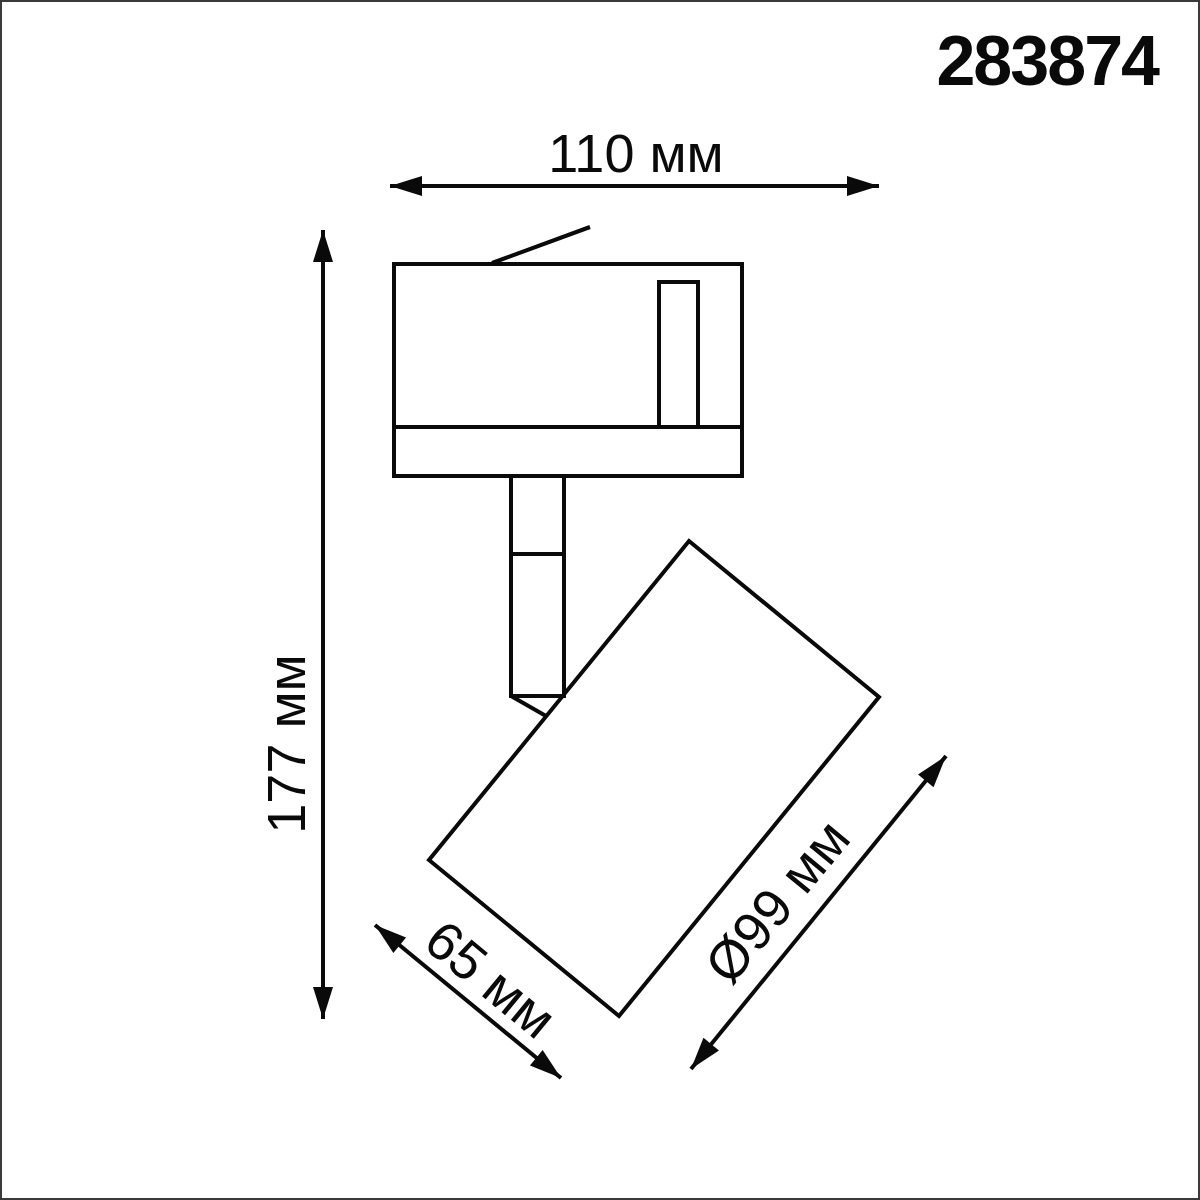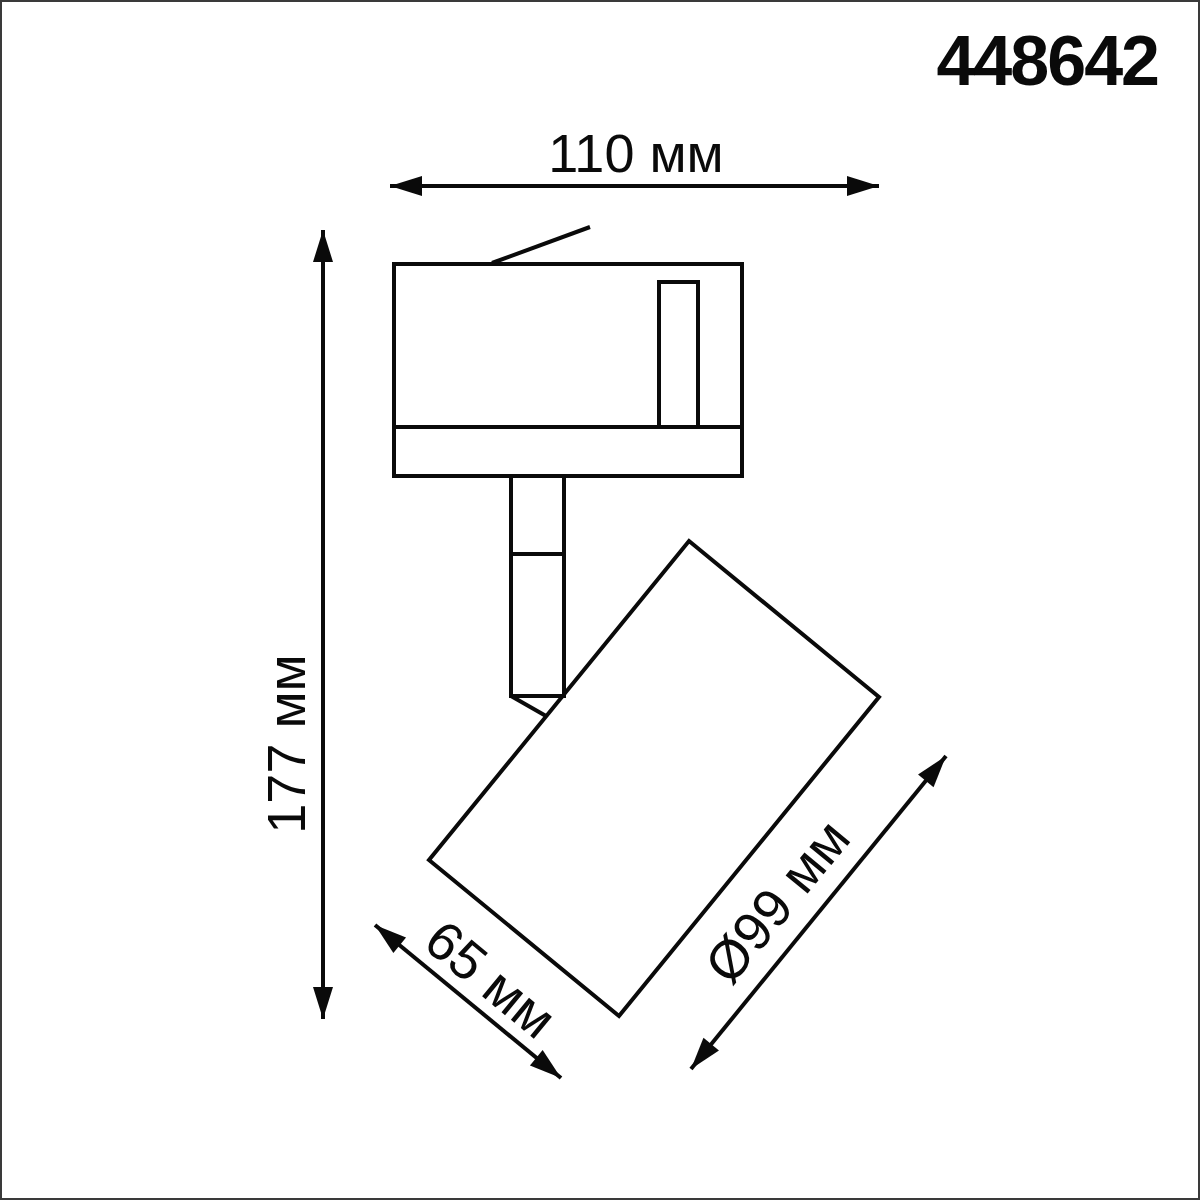--- a/index.html
+++ b/index.html
@@ -37,21 +37,21 @@
     text-anchor:middle;
     dominant-baseline:central;
   }
   #arrowhead path{fill:var(--line-color);}
 </style>
 </head>
 <body>
 
 <div class="page">
 
-  <div class="product-code">448642</div>
+  <div class="product-code">283874</div>
 
   <svg class="diagram" width="1200" height="1200" viewBox="0 0 1200 1200">
 
     <defs>
       <marker id="arrowhead" markerUnits="userSpaceOnUse" markerWidth="34" markerHeight="22" refX="33" refY="11" viewBox="0 0 34 22" orient="auto-start-reverse">
         <path d="M1,1 L33,11 L1,21 Z"></path>
       </marker>
     </defs>
 
     <polygon class="shape" points="687,539 877,695 617,1014 427,858"></polygon>

